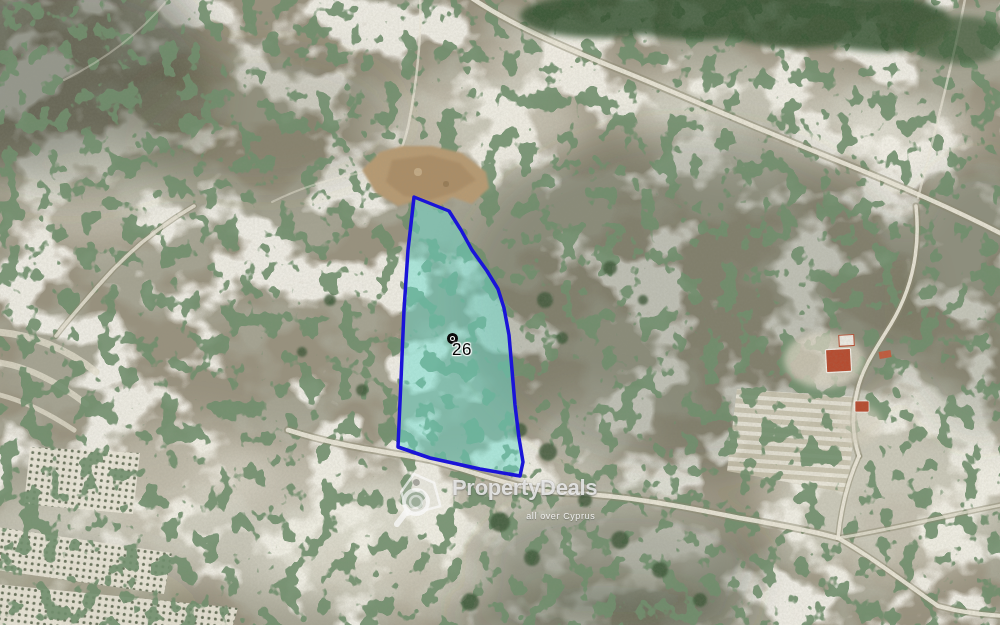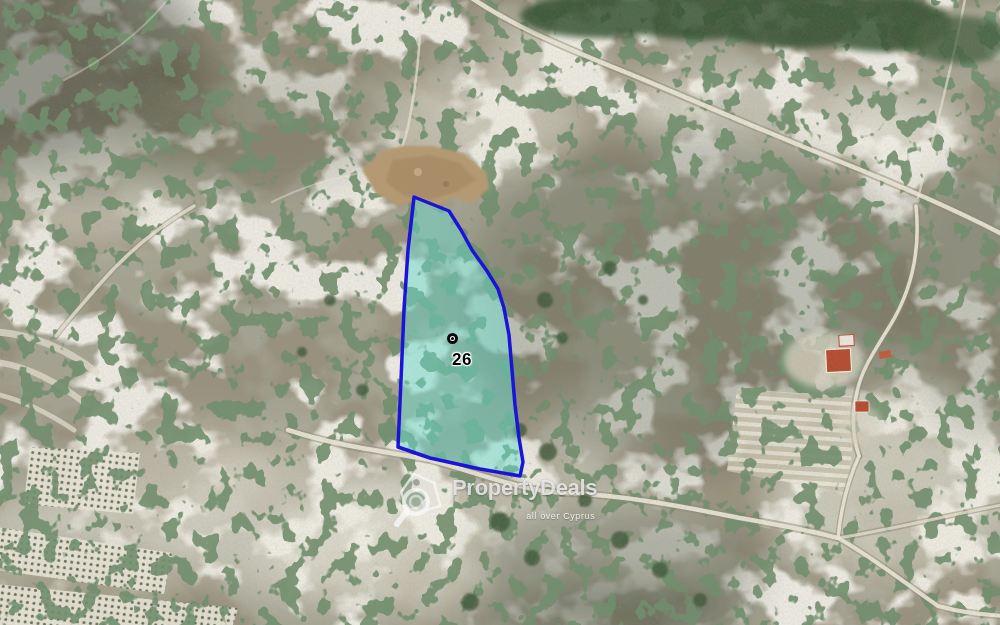--- a/index.html
+++ b/index.html
@@ -12,21 +12,21 @@
   .marker{position:absolute;left:447px;top:333px;width:40px;height:30px;}
   .marker-ring{
     position:absolute;left:0;top:0;width:11px;height:11px;box-sizing:border-box;
     border:3px solid #0a0a0a;background:#ffffff;border-radius:50%;
   }
   .marker-dot{
     position:absolute;left:50%;top:50%;width:3px;height:3px;margin:-1.5px 0 0 -1.5px;
     background:#0a0a0a;border-radius:50%;
   }
   .marker-label{
-    position:absolute;left:5px;top:17px;font-size:17px;font-weight:700;color:#000;
+    position:absolute;left:5px;top:7px;font-size:17px;font-weight:400;color:#000;
     letter-spacing:.5px;
     text-shadow:-1px -1px 1px rgba(255,255,255,.95),1px -1px 1px rgba(255,255,255,.95),
                 -1px 1px 1px rgba(255,255,255,.95),1px 1px 1px rgba(255,255,255,.95),
                 0 0 3px rgba(255,255,255,.8);
   }
   
   .watermark{
     position:absolute;left:390px;top:468px;height:62px;display:flex;align-items:center;
     pointer-events:none;
   }

